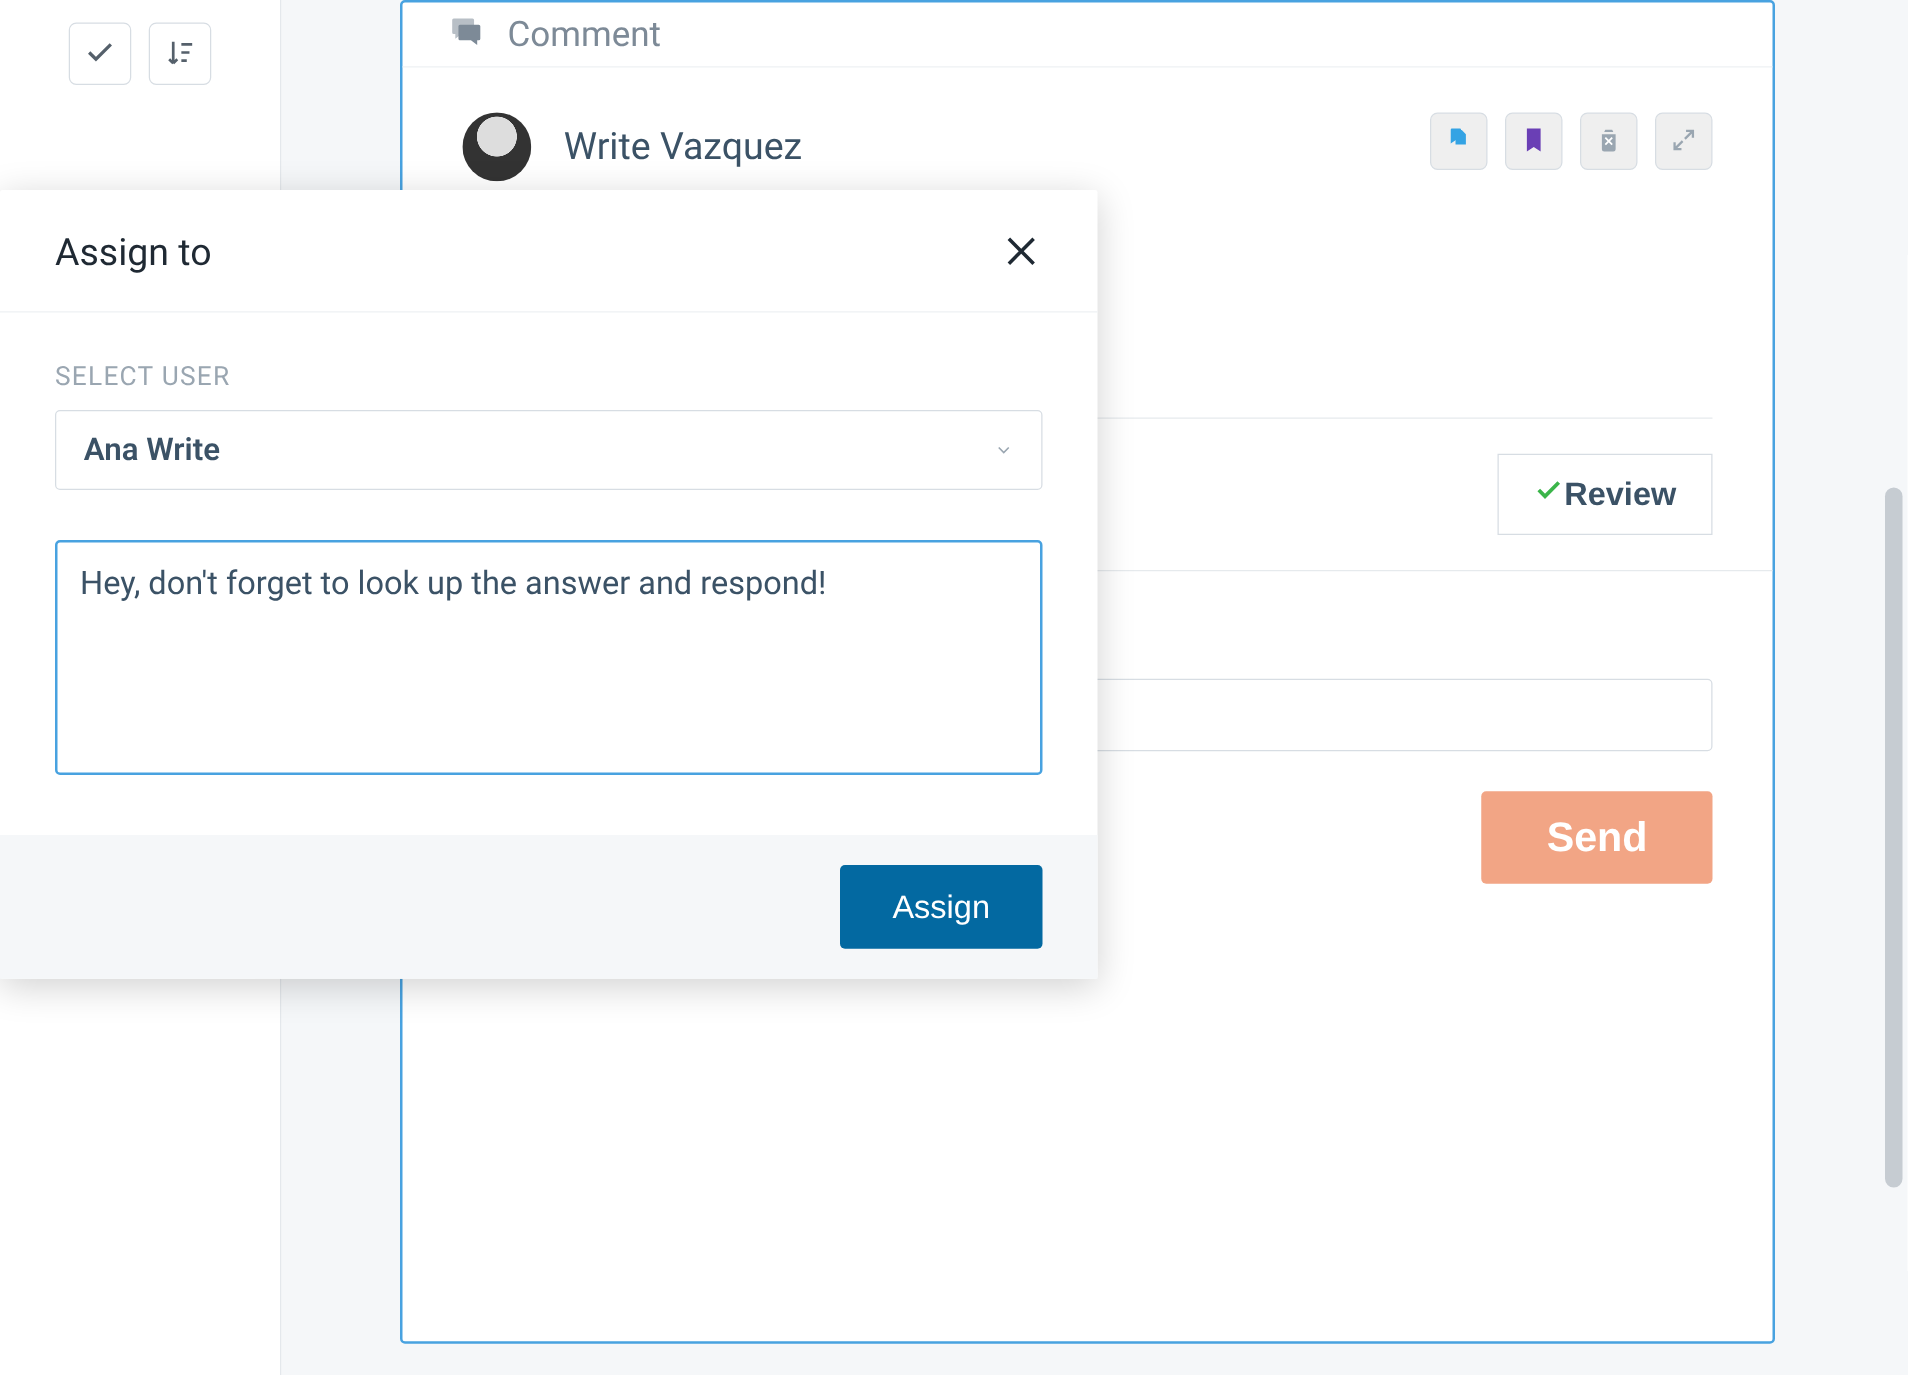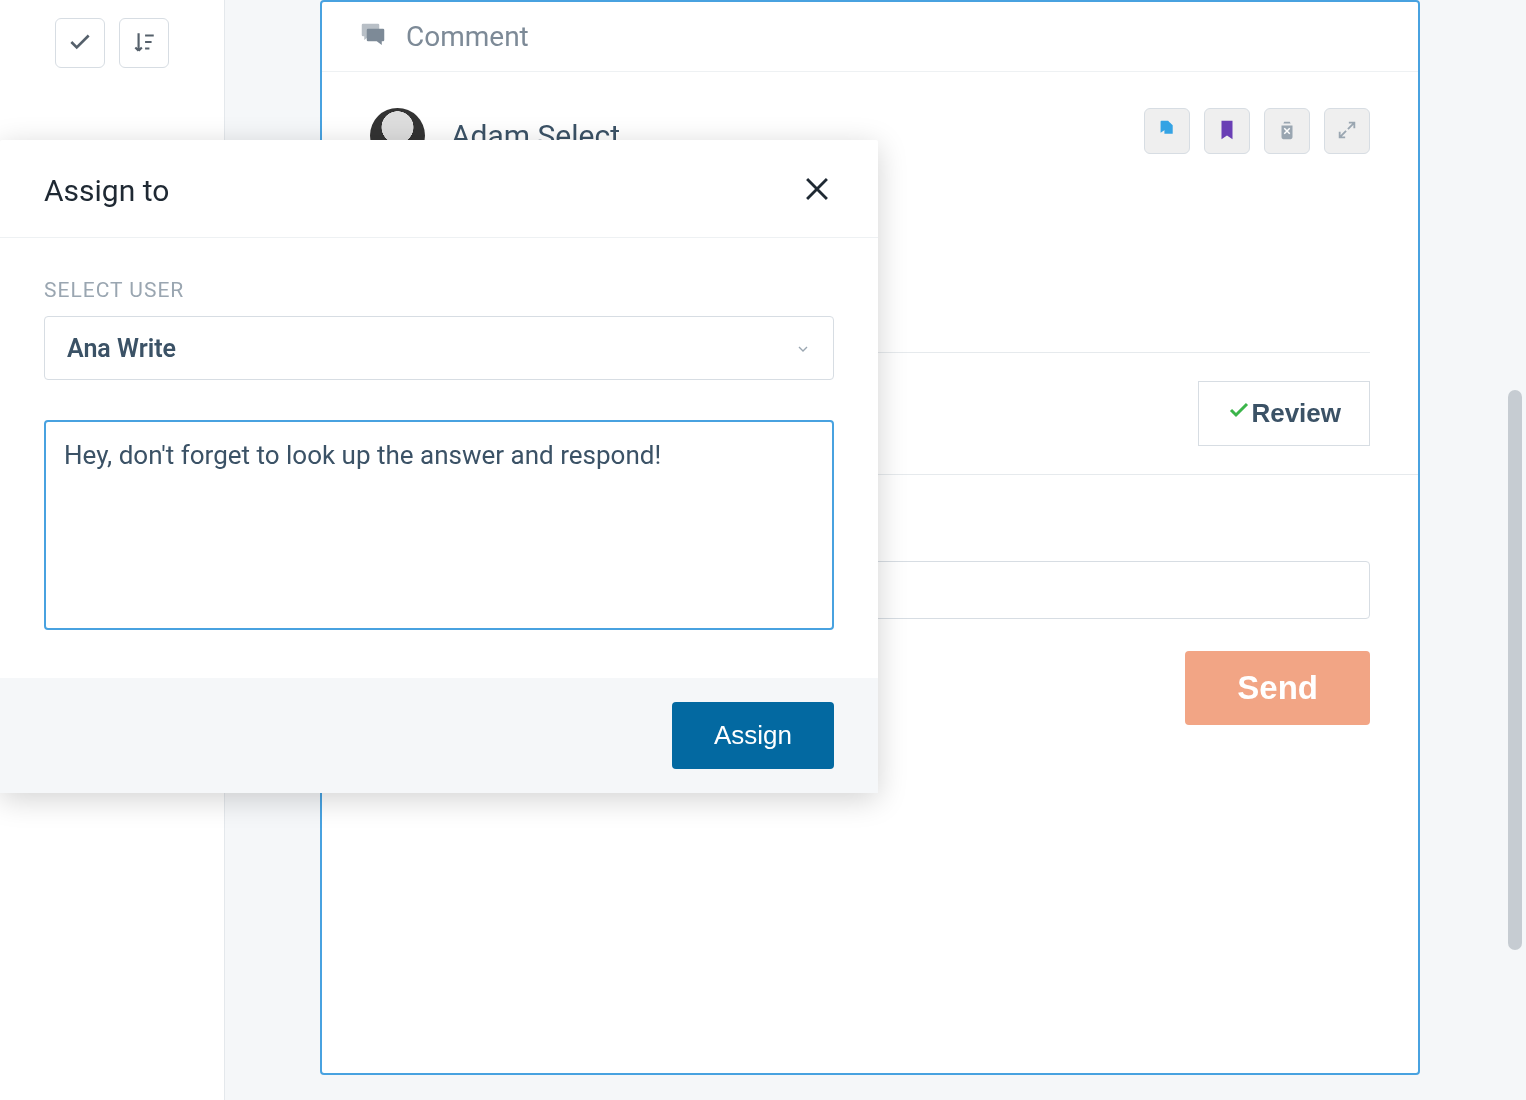--- a/index.html
+++ b/index.html
@@ -44,21 +44,21 @@
     left: 320px;
     top: 0;
     width: 1100px;
     height: 1075px;
     background: #fff;
     border: 2px solid #48a2e0;
     border-radius: 4px;
   }
 
   .comment-header {
-    height: 70px;
+    height: 52px;
     border-bottom: 1px solid #eef1f3;
     display: flex;
     align-items: center;
     padding: 0 36px;
     gap: 18px;
     color: #7d8a97;
   }
   .comment-header svg { width: 30px; height: 30px; }
   .comment-header-title { font-size: 28px; font-weight: 400; }
 
@@ -154,21 +154,21 @@
     border-radius: 4px;
     padding: 18px 52px;
     font-size: 33px;
     font-weight: 600;
   }
 
   
   .modal {
     position: absolute;
     left: 0;
-    top: 140px;
+    top: 152px;
     width: 878px;
     background: #fff;
     box-shadow: 0 6px 30px rgba(0,0,0,0.18);
     border-radius: 2px;
     z-index: 10;
   }
   .modal-header {
     display: flex;
     align-items: center;
     justify-content: space-between;
@@ -196,21 +196,21 @@
     justify-content: space-between;
     padding: 0 22px;
     font-size: 25px;
     color: #3b5266;
     font-weight: 600;
     margin-bottom: 40px;
   }
   .select-wrap svg { width: 16px; height: 16px; color: #9aa6b1; }
   .msg-textarea {
     width: 100%;
-    height: 210px;
+    height: 188px;
     border: 2px solid #48a2e0;
     border-radius: 4px;
     padding: 18px;
     font-size: 26px;
     color: #3b5266;
     font-family: inherit;
     resize: none;
   }
   .modal-footer {
     background: #f5f7f9;
@@ -274,21 +274,21 @@
           <path d="M4 3h12a1 1 0 0 1 1 1v8a1 1 0 0 1-1 1H9l-4 3v-3H4a1 1 0 0 1-1-1V4a1 1 0 0 1 1-1z" opacity="0.55"></path>
           <path d="M8 7h12a1 1 0 0 1 1 1v8a1 1 0 0 1-1 1h-1v3l-4-3H8a1 1 0 0 1-1-1V8a1 1 0 0 1 1-1z"></path>
         </svg>
     </span>
     <span class="comment-header-title">Comment</span>
   </div>
 
   <div class="comment-body">
     <div class="user-row">
       <div class="avatar"></div>
-      <span class="username">Adam Select</span>
+      <span class="username">Write Vazquez</span>
     </div>
 
     <div class="action-icons">
       <button class="icon-box">
         <span>
           <svg viewBox="0 0 24 24" fill="#34a3e4">
               <path d="M7 2h6l8 8-8 8-8-8V4a2 2 0 0 1 2-2z" transform="rotate(45 12 12) scale(0.8) translate(3 3)"></path>
               <path d="M6 2h7a1 1 0 0 1 1 1v12l-4.5-3L5 15V3a1 1 0 0 1 1-1z" fill="#34a3e4"></path>
             </svg>
         </span>

